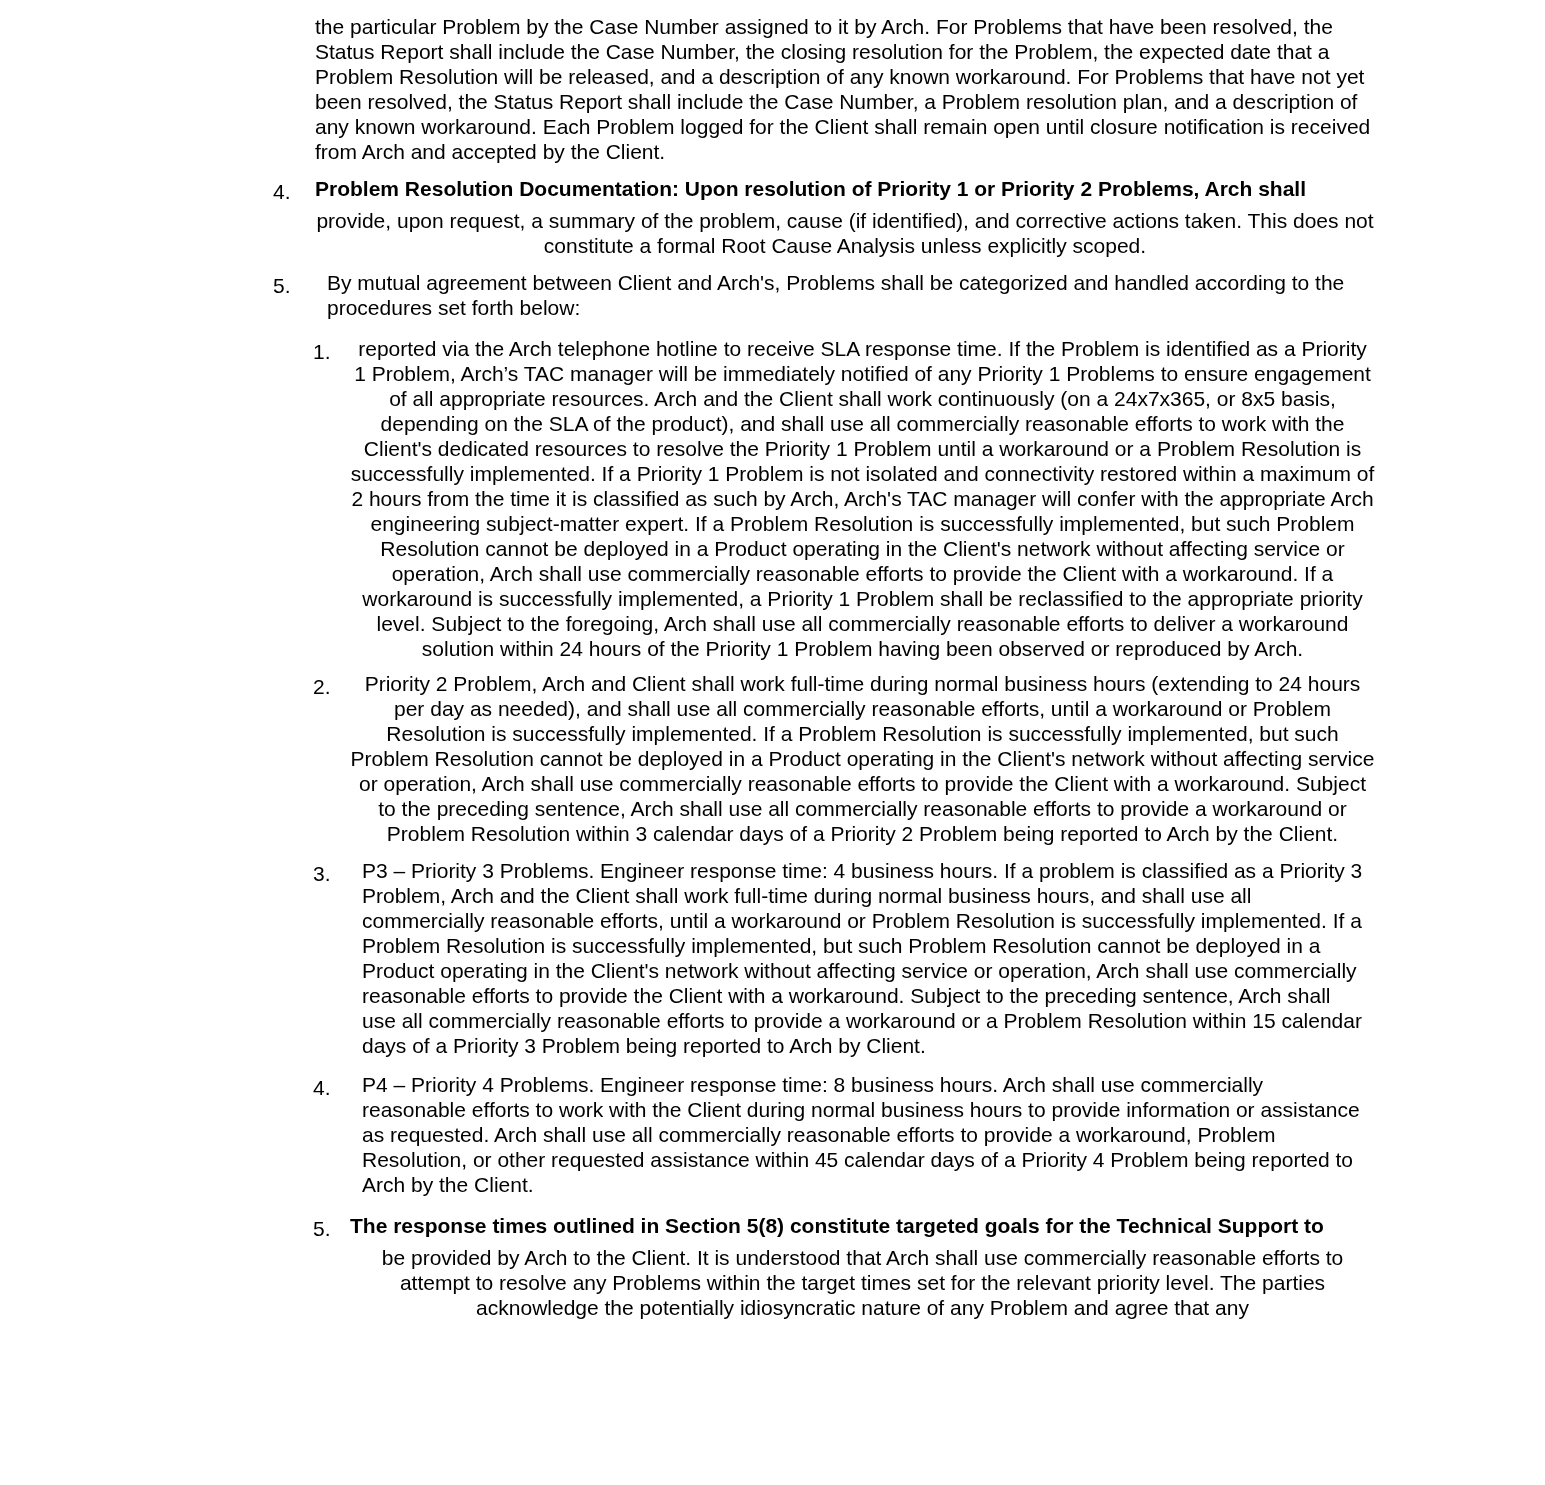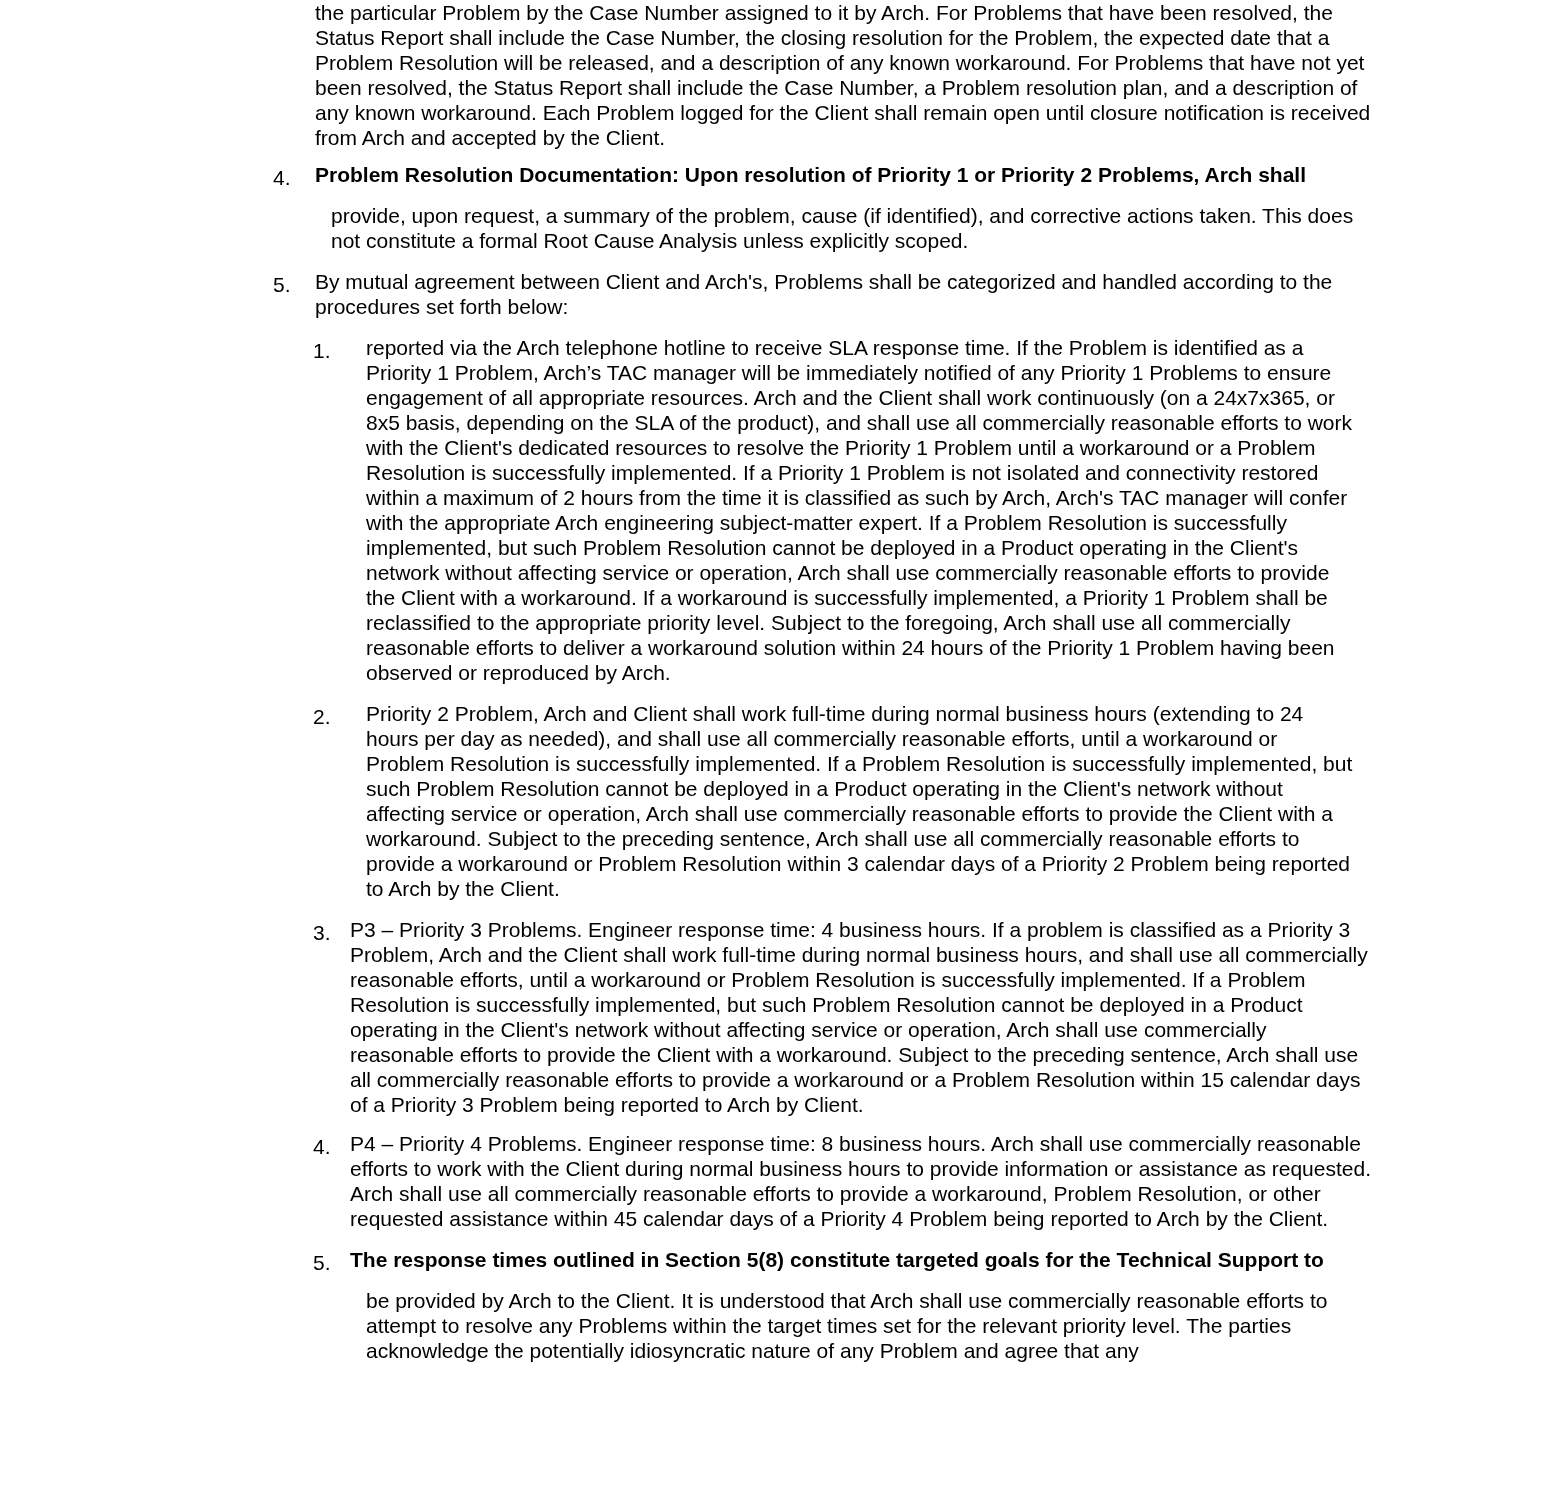--- a/index.html
+++ b/index.html
@@ -6,35 +6,36 @@
   .page {
     position: relative;
     width: 1545px;
     height: 1485px;
     box-sizing: border-box;
     background: #ffffff;
     color: #000000;
     font-family: "Liberation Sans", "DejaVu Sans", sans-serif;
     font-size: 21px;
     line-height: 25px;
+    padding-top: 14px;
     overflow: hidden;
   }
   .para, .li { margin: 0; }
   .block-l1 { position: relative; margin-left: 315px; width: 1060px; }
   .block-l2 { position: relative; margin-left: 350px; width: 1025px; }
   .num {
     position: absolute;
     top: 3px;
     white-space: nowrap;
   }
   .block-l1 > .num { left: -42px; }
   .block-l2 > .num { left: -37px; }
   p.lead   { margin: 0 0 7px 0; font-weight: bold; }
-  p.body   { margin: 16px; }
-  p.single { margin: 0; }
+  p.body   { margin: 0; text-align: center; }
+  p.single { margin: 12px; }
 
   
   .mb-intro { margin-bottom: 12px; }
   .mb-item4 { margin-bottom: 10px; }
   .mb-item5 { margin-bottom: 16px; }
   .mb-sub1  { margin-bottom: 10px; }
   .mb-sub2  { margin-bottom: 12px; }
   .mb-sub3  { margin-bottom: 14px; }
   .mb-sub4  { margin-bottom: 16px; }
   .mb-sub5  { margin-bottom: 0; }

